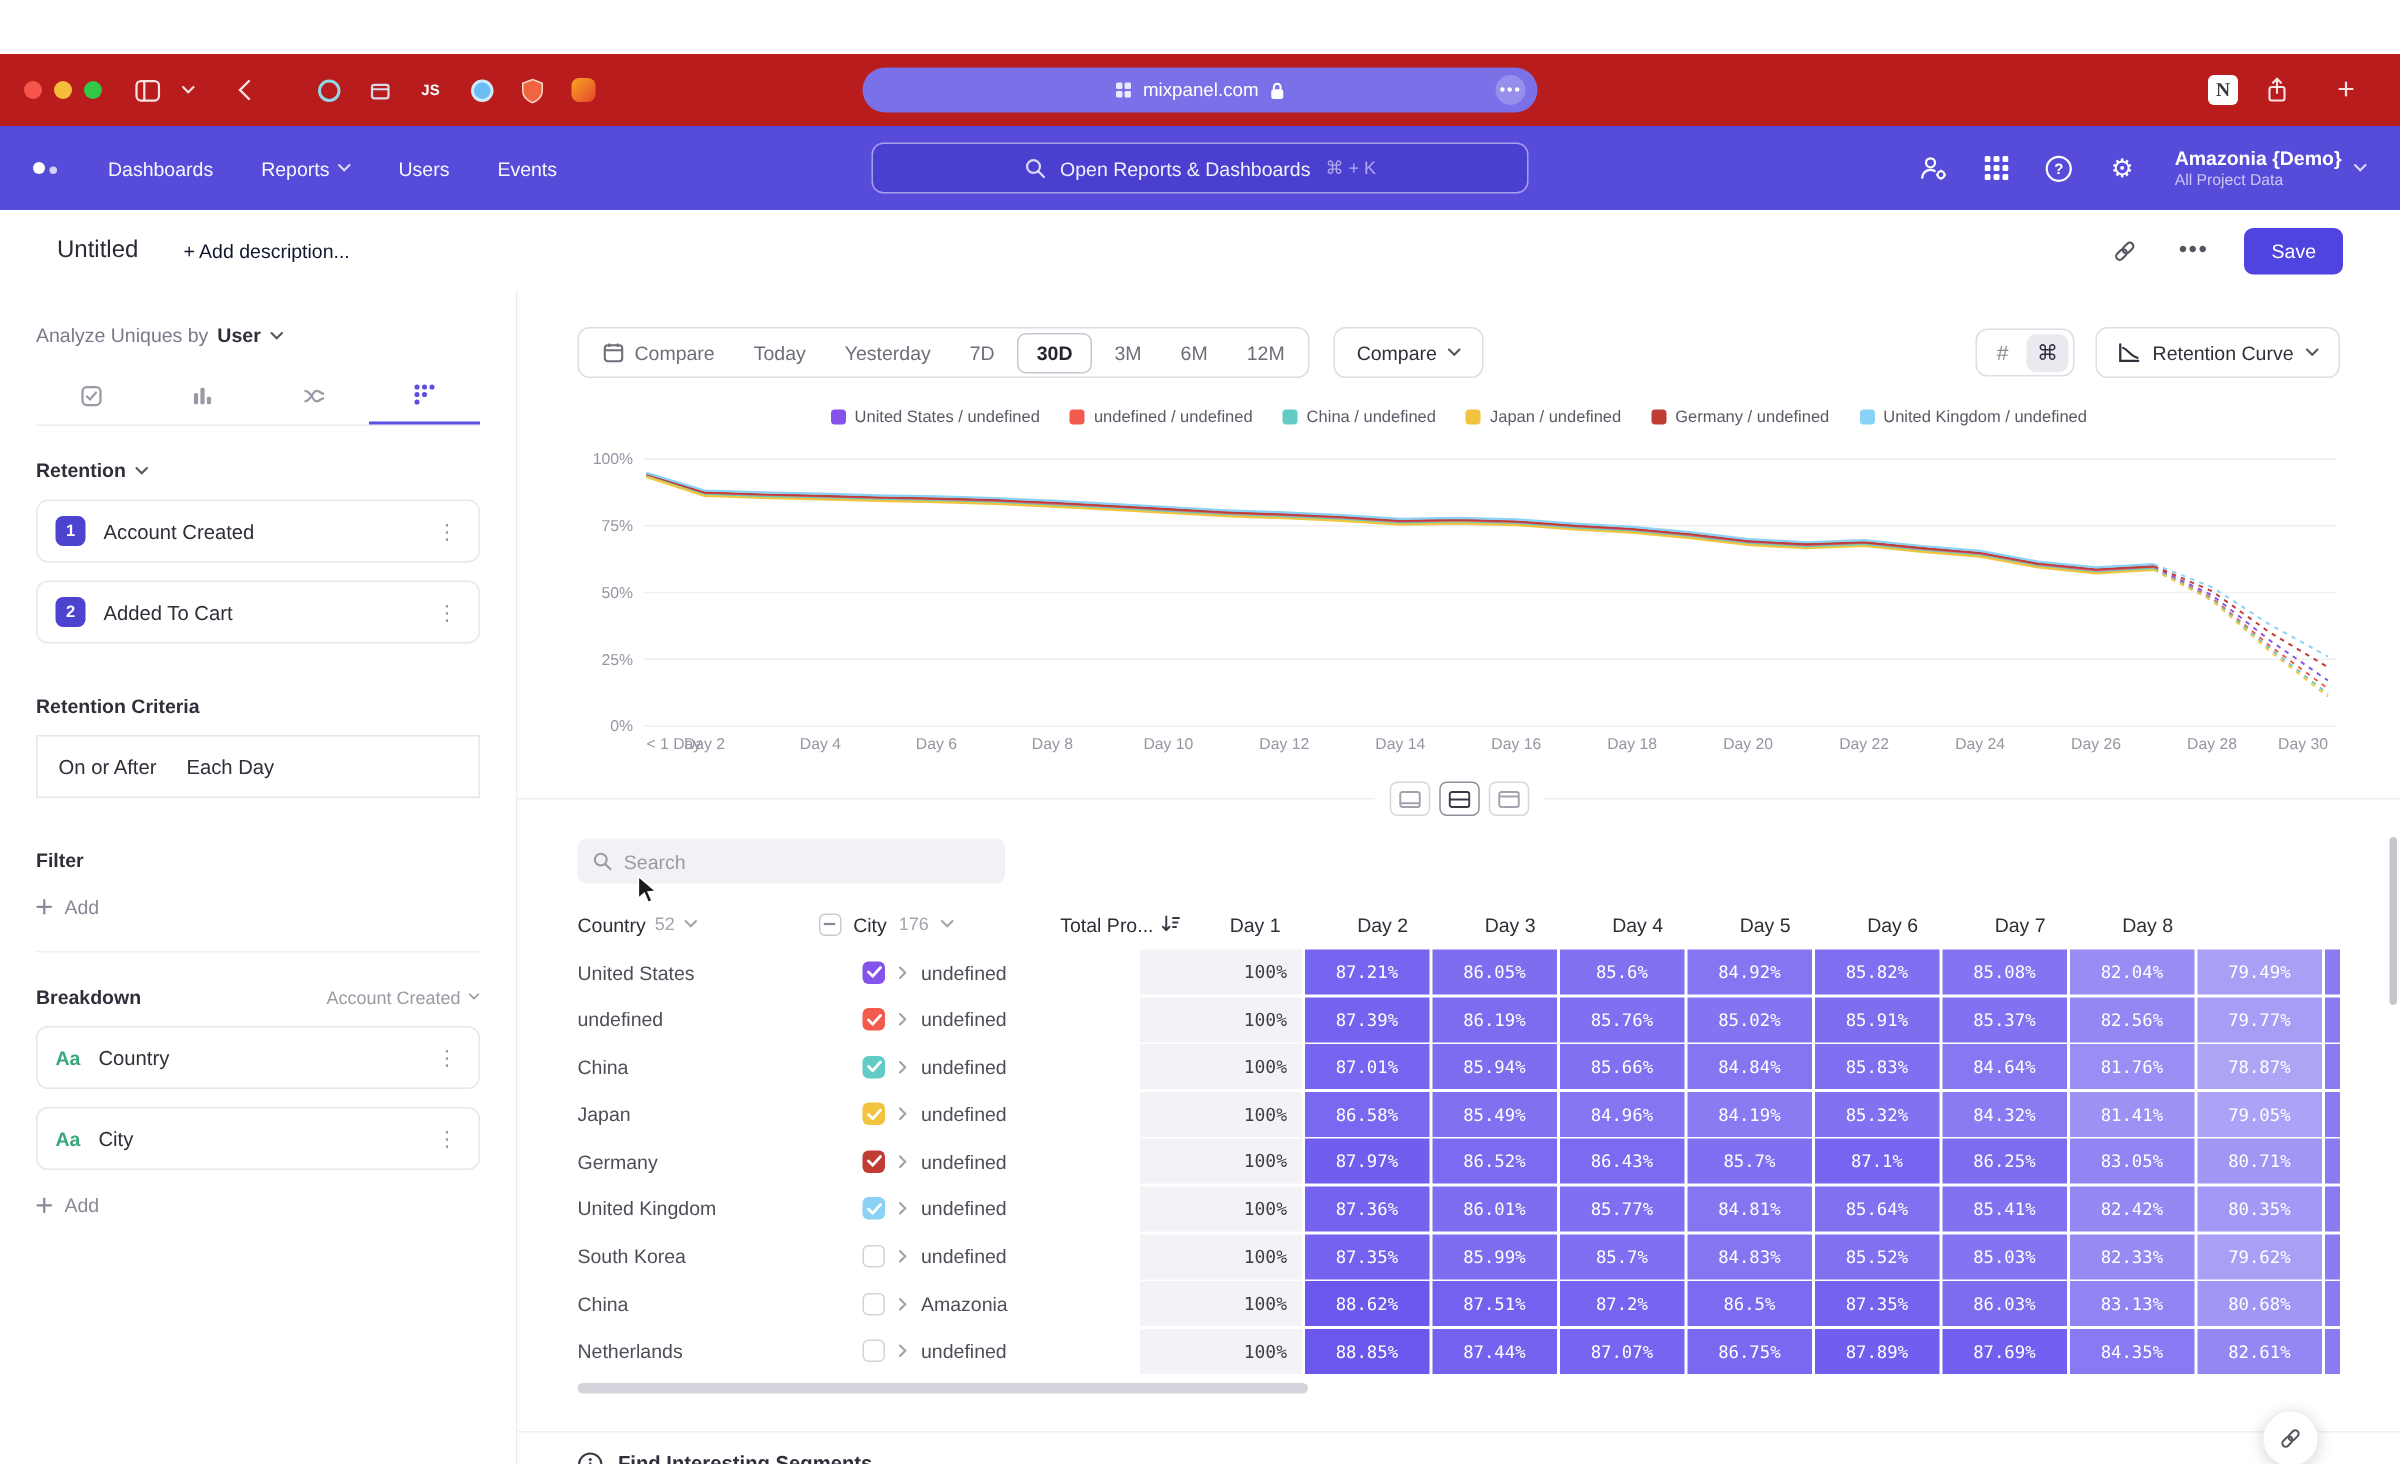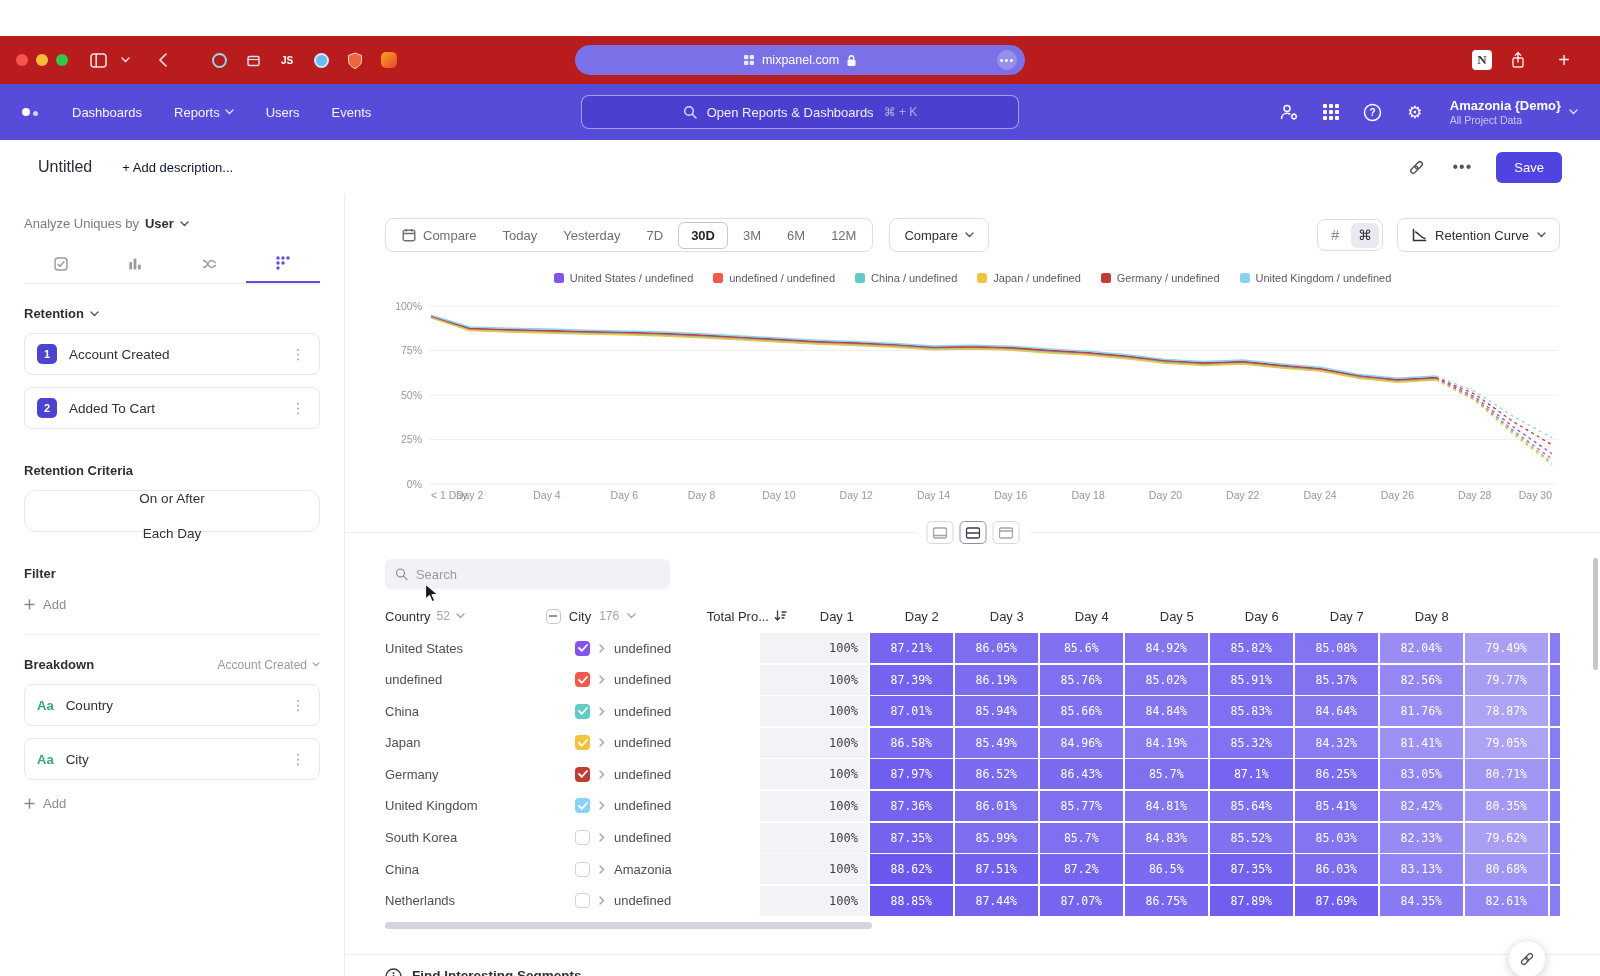--- a/index.html
+++ b/index.html
@@ -62,22 +62,22 @@
   .tab.active { color:#5B4FE0; border-bottom:2px solid #5B4FE0; }
   .sec-label { margin-top:22px; display:flex; align-items:center; gap:6px;
     font-size:13px; font-weight:700; color:#2F2F3A; }
   .card { margin-top:12px; height:42px; border:1px solid #E6E6EE; border-radius:8px;
     display:flex; align-items:center; padding:0 12px; background:#fff; }
   .badge { width:20px; height:20px; border-radius:5px; background:#4C44CF; color:#fff;
     font-size:11px; font-weight:700; display:flex; align-items:center; justify-content:center; }
   .card .lbl { font-size:13.5px; font-weight:500; color:#2F2F3A; margin-left:12px; }
   .kebab { margin-left:auto; color:#9A9AA5; font-size:14px; letter-spacing:0; padding:0 2px; }
   .heading { margin-top:34px; font-size:13px; font-weight:700; color:#2F2F3A; }
-  .criteria-card { margin-top:12px; height:42px; border:1px solid #E6E6EE; border-radius:12px;
-    display:flex; align-items:center; gap:20px; padding:0 14px; font-size:13.5px; color:#2F2F3A; font-weight:500;flex-direction:column; }
+  .criteria-card { margin-top:12px; height:42px; border:1px solid #E6E6EE; border-radius:0;
+    display:flex; align-items:center; gap:20px; padding:0 14px; font-size:13.5px; color:#2F2F3A; font-weight:500; }
   .add-row { margin-top:16px; display:flex; align-items:center; gap:8px; font-size:13px; color:#8A8A96; }
   .sb-divider { border-top:1px solid #F0F0F5; margin-top:22px; }
   .bd-head { margin-top:22px; display:flex; align-items:center; }
   .bd-scope { margin-left:auto; font-size:12px; color:#9A9AA5; display:flex; align-items:center; gap:5px; }
   .aa { font-size:13px; font-weight:700; color:#38A87A; }
   .sb-bottom { position:absolute; left:24px; right:24px; bottom:14px; display:flex; align-items:center; }
   .give-fb { font-size:16px; color:#0f172a; }
   .collapse { margin-left:auto; color:#55555F; }
 
   

